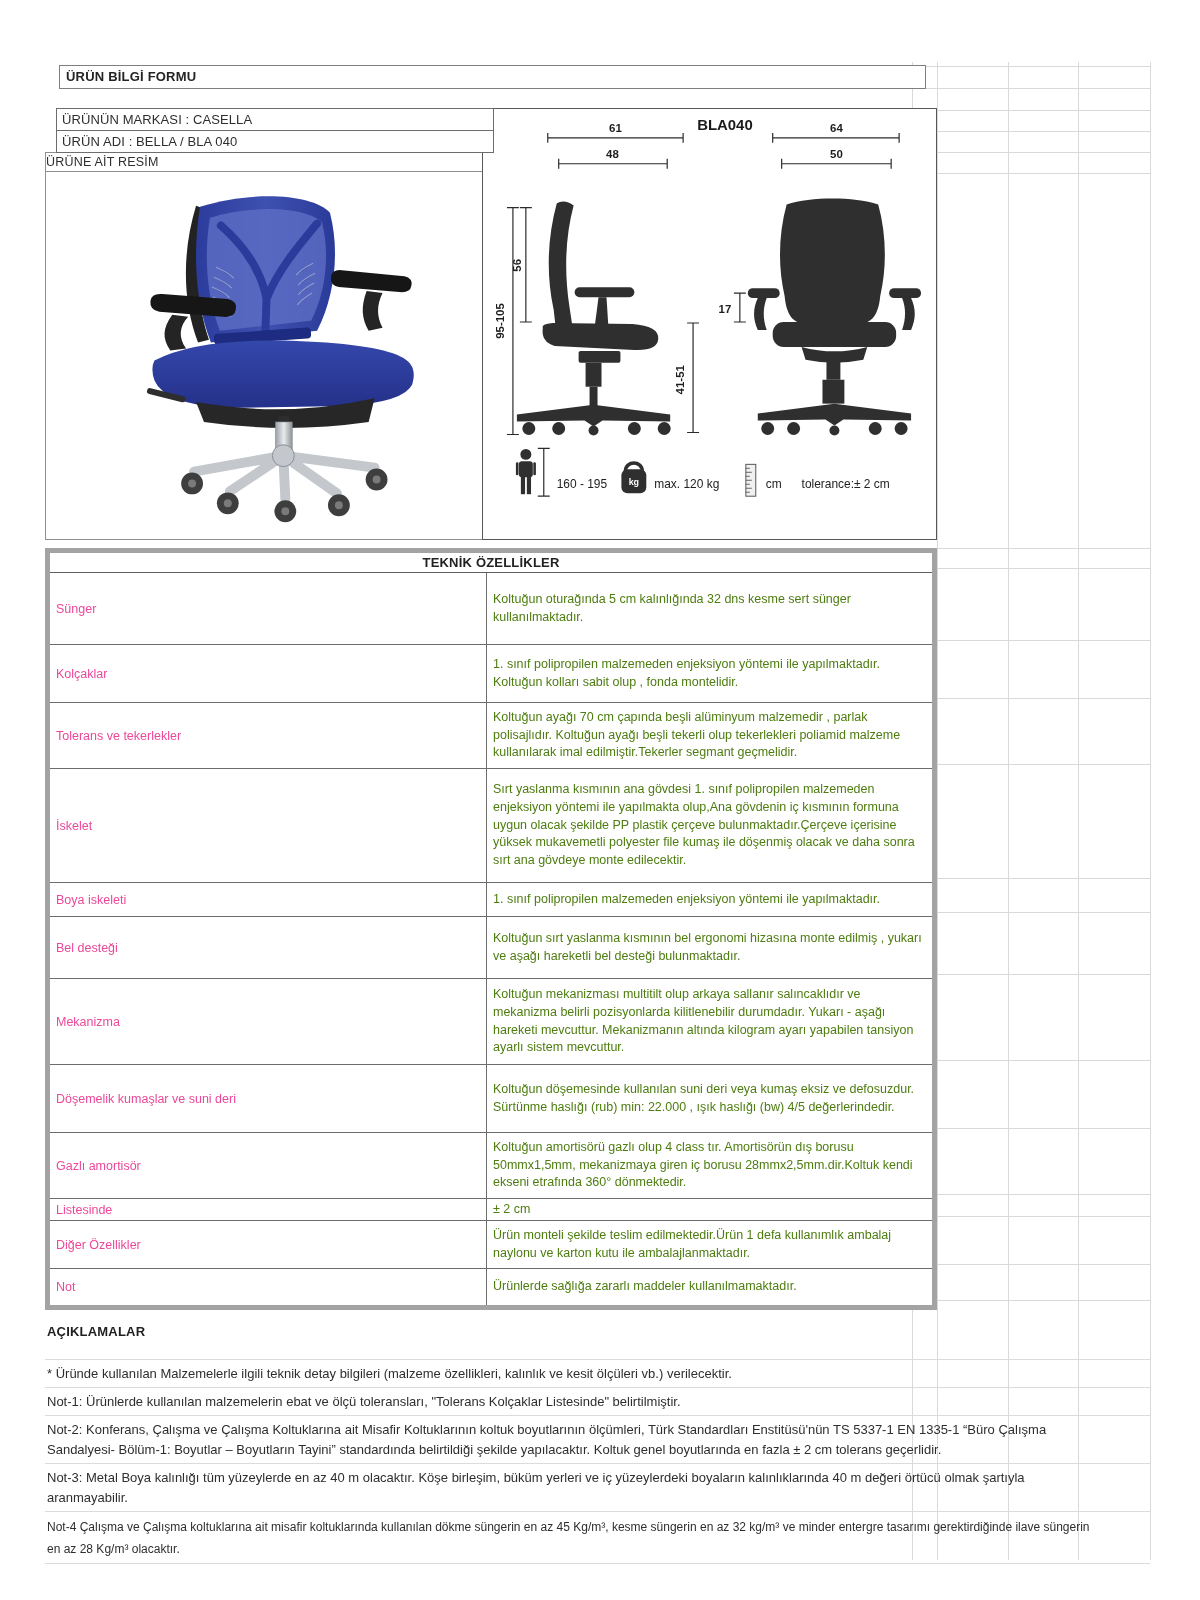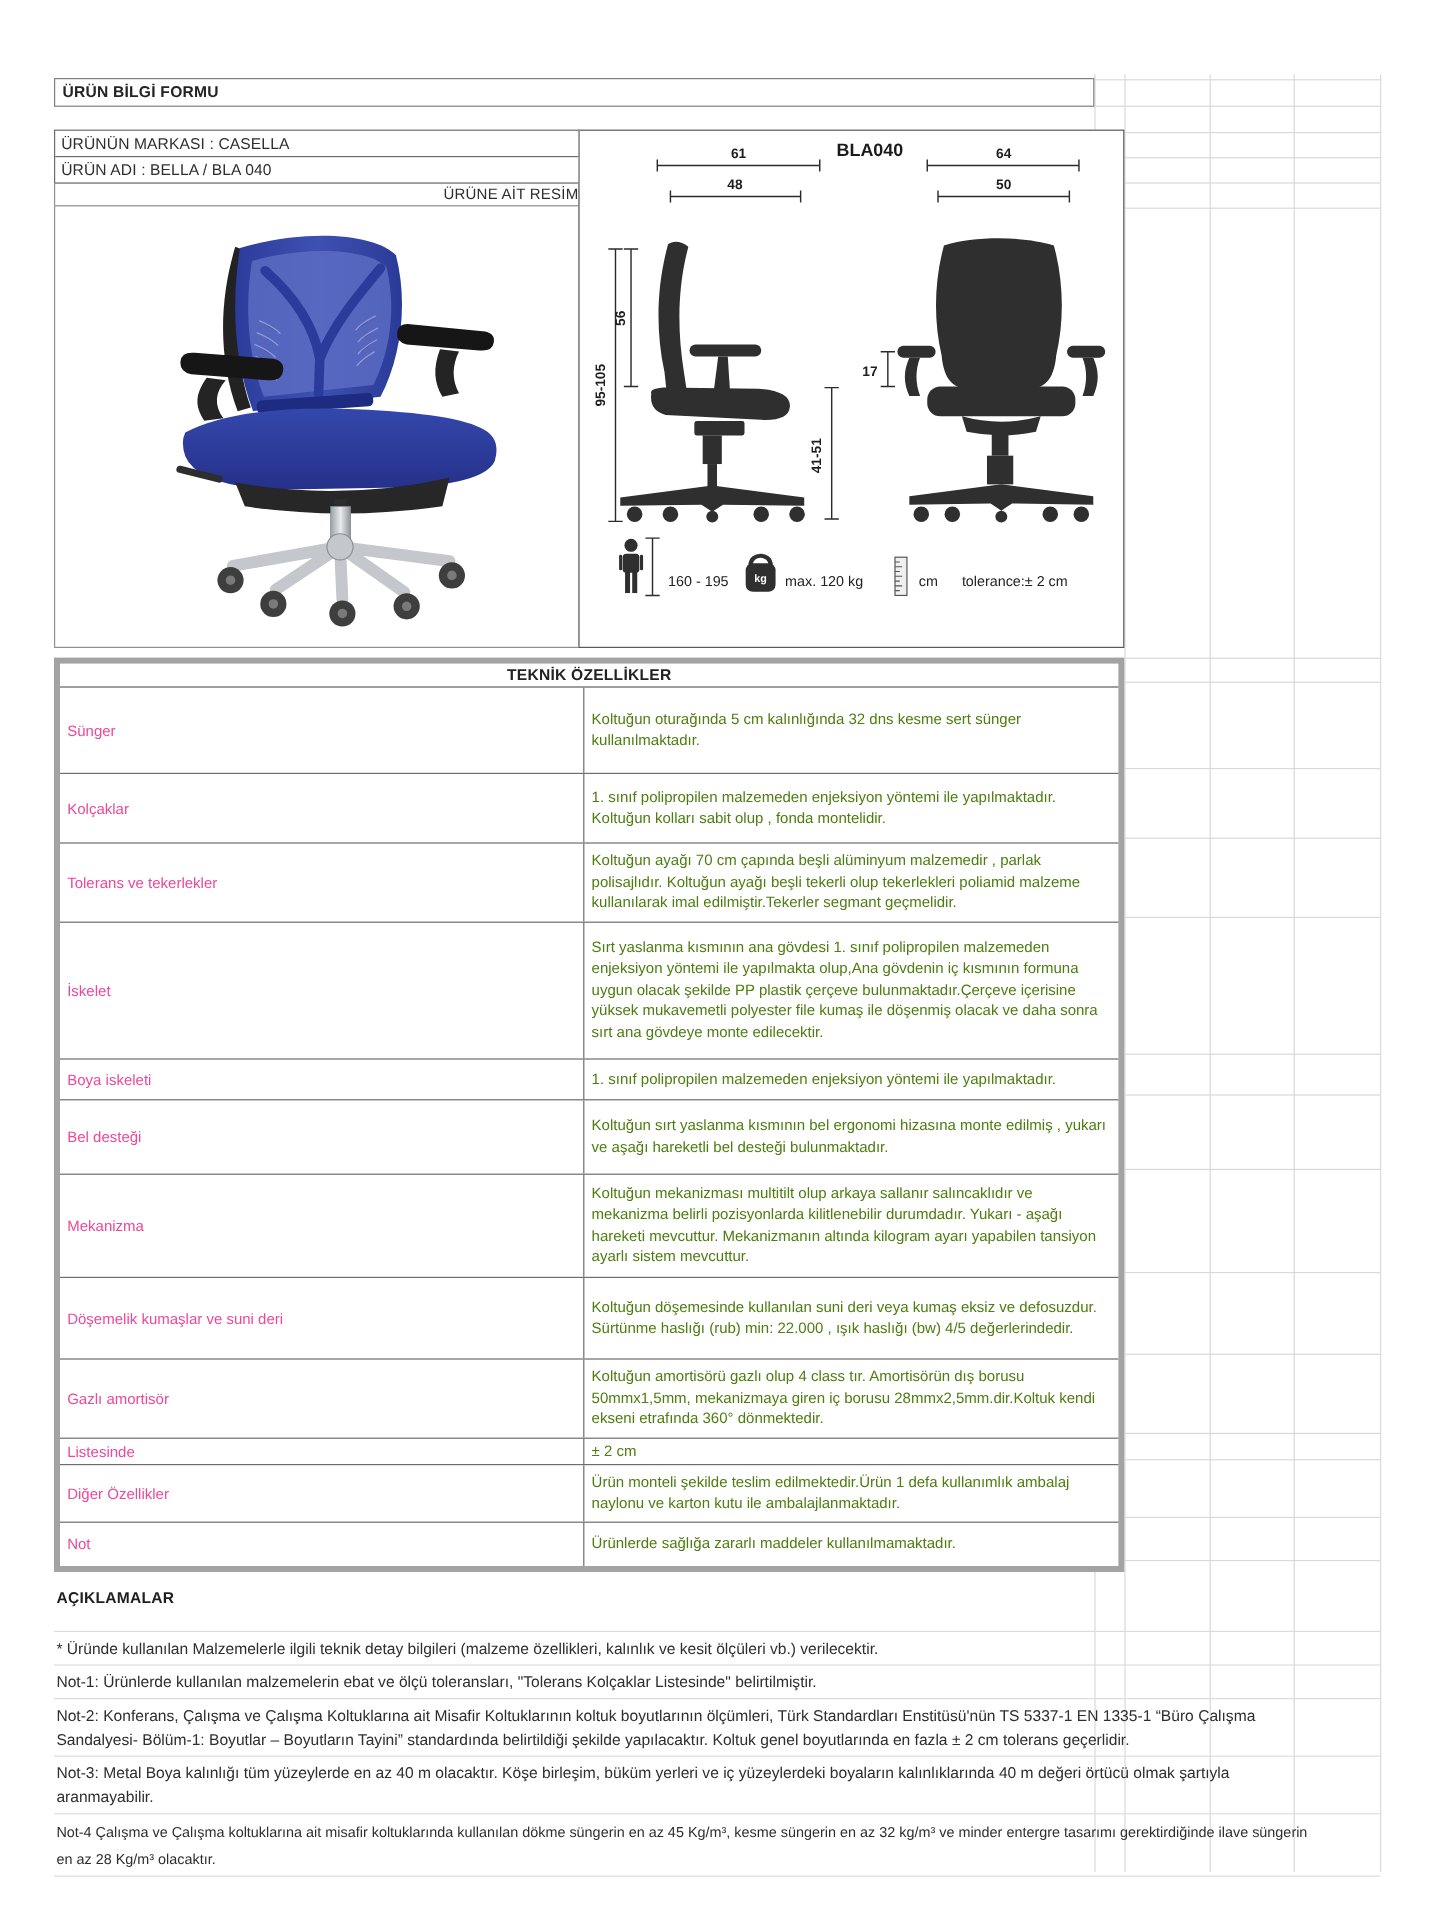--- a/index.html
+++ b/index.html
@@ -7,38 +7,38 @@
     width:1200px;height:1600px;background:#ffffff;
     font-family:"Liberation Sans",sans-serif;color:#3a3a3a;
     position:relative;overflow:hidden;
   }
   .sheet{position:absolute;inset:0;background:#fff;}
   
   #grid-layer{position:absolute;inset:0;z-index:0;}
   .gl{position:absolute;background:#d9d9d9;}
   
   .title-box{
-    position:absolute;left:45px;top:65px;width:867px;height:24px;
+    position:absolute;left:59px;top:65px;width:867px;height:24px;
     border:1px solid #7f7f7f;box-sizing:border-box;background:#fff;z-index:2;
     font-size:13px;font-weight:bold;color:#232323;line-height:22px;padding-left:6px;
     letter-spacing:.2px;
   }
   .brandname-box{
-    position:absolute;left:45px;top:108px;width:438px;height:45px;
+    position:absolute;left:56px;top:108px;width:438px;height:45px;
     border:1px solid #6d6d6d;box-sizing:border-box;background:#fff;z-index:3;
   }
   .brandname-box .cell{
     height:22px;line-height:22px;font-size:13px;color:#2e2e2e;padding-left:5px;
     box-sizing:border-box;letter-spacing:.1px;
   }
   .brandname-box .cell:first-child{border-bottom:1px solid #6d6d6d;}
   .photo-caption{
     position:absolute;left:45px;top:152px;width:438px;height:20px;
     border:1px solid #8f8f8f;box-sizing:border-box;background:#fff;z-index:2;
-    text-align:right;font-size:12.5px;color:#2e2e2e;line-height:19px;letter-spacing:.2px;
+    text-align:left;font-size:12.5px;color:#2e2e2e;line-height:19px;letter-spacing:.2px;
   }
   .photo-box{
     position:absolute;left:45px;top:171px;width:438px;height:369px;
     border:1px solid #8f8f8f;box-sizing:border-box;background:#fff;z-index:2;
   }
   .drawing-box{
     position:absolute;left:482px;top:108px;width:455px;height:432px;
     border:1px solid #585858;box-sizing:border-box;background:#fff;z-index:2;
   }
   

